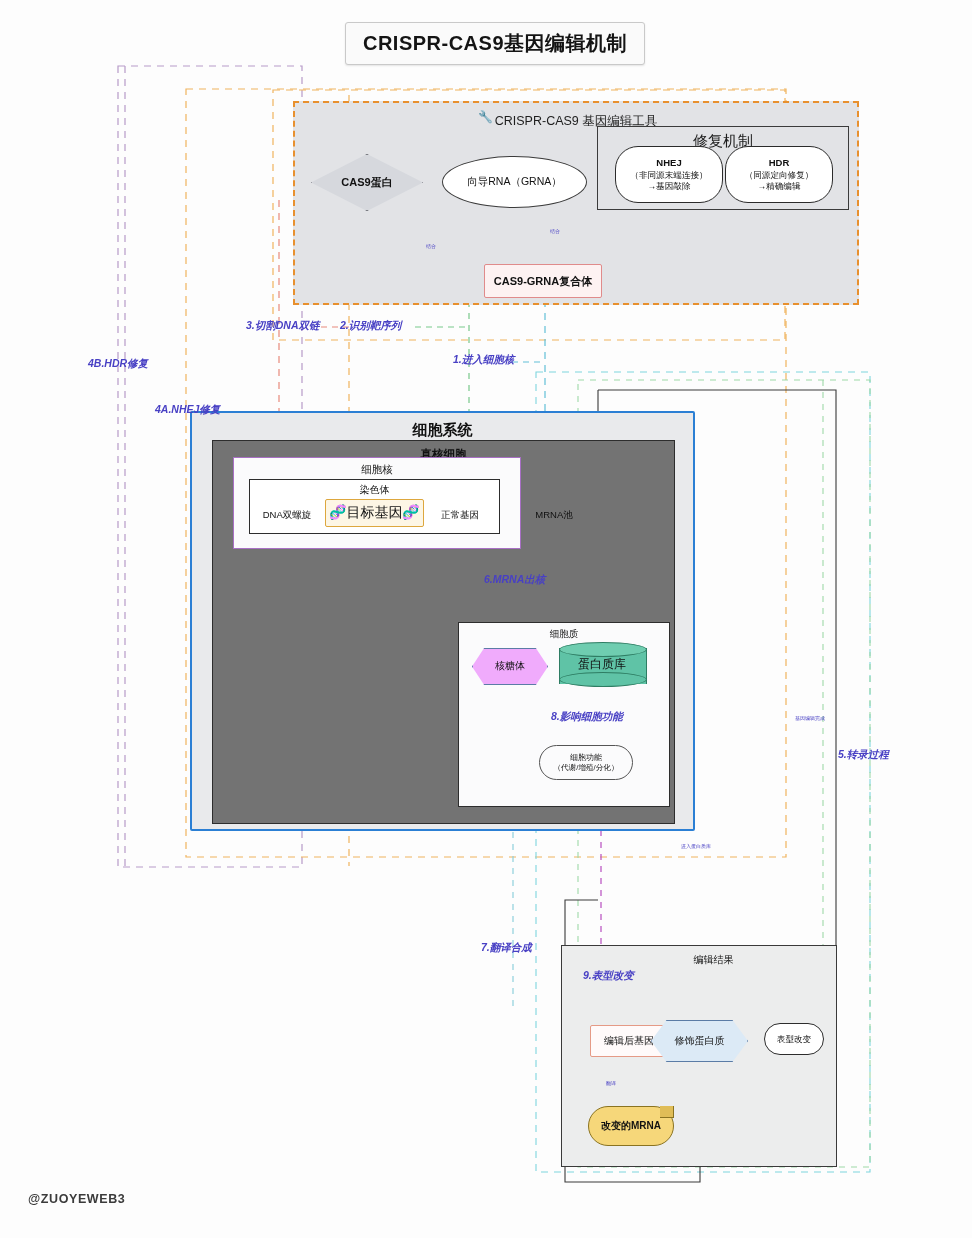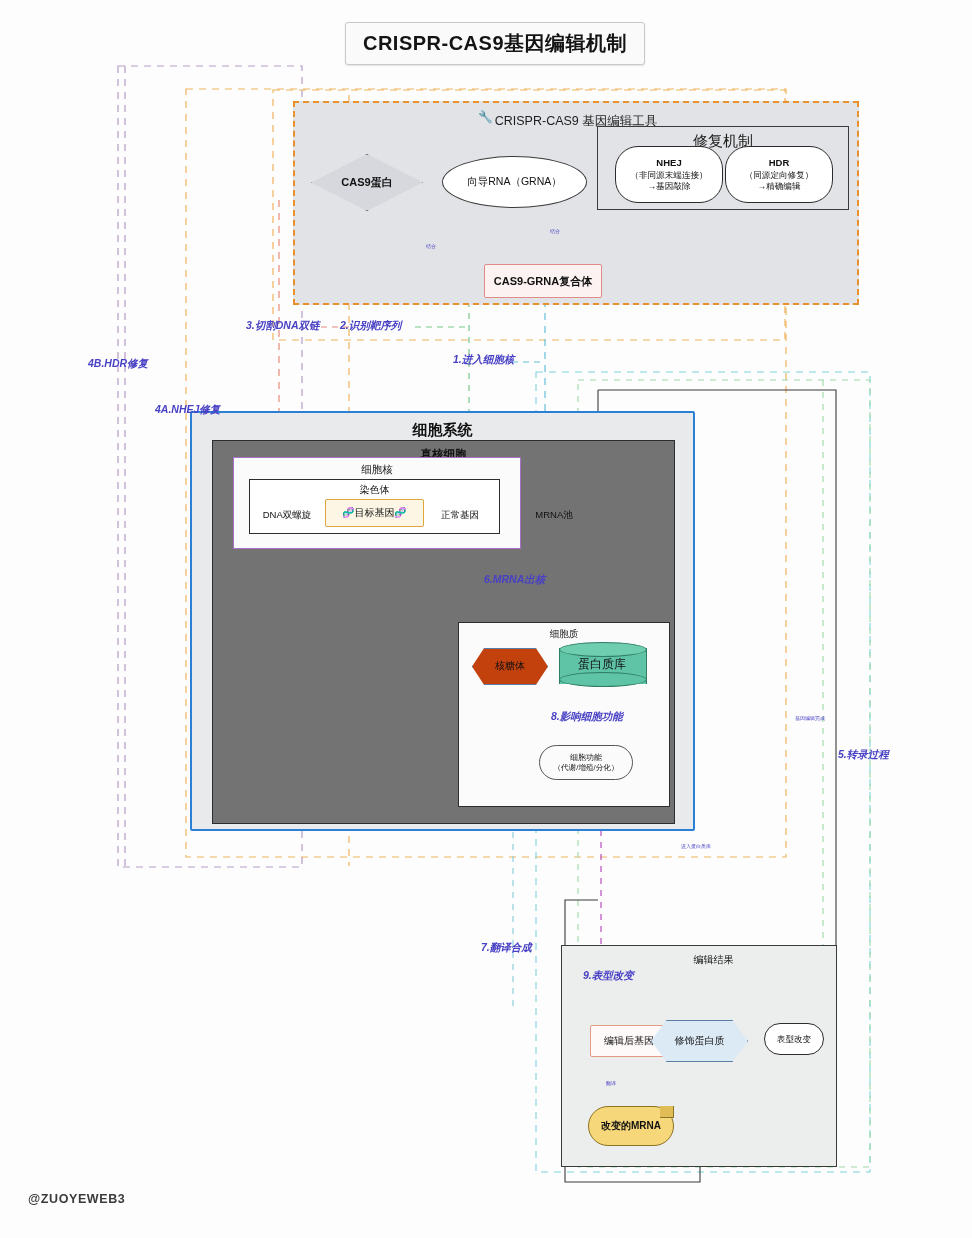--- a/index.html
+++ b/index.html
@@ -111,39 +111,39 @@
   }
   #chromo-title{top:3px;font-size:10px;color:#111;}
 
   #dna-helix{left:254px;top:507px;width:66px;height:16px;}
   #dna-helix span{font-size:9.5px;color:#111;}
 
   #target-gene{
     left:325px;top:499px;width:99px;height:28px;
     background:#fdf6e5;border:1.3px solid #dda73e;border-radius:2px;
   }
-  #target-gene span{font-size:10px;color:#111;}
+  #target-gene span{font-size:14px;color:#111;}
 
   #normal-gene{left:428px;top:507px;width:64px;height:16px;}
   #normal-gene span{font-size:9.5px;color:#111;}
 
   #mrna-pool{left:524px;top:507px;width:60px;height:16px;}
   #mrna-pool span{font-size:9.5px;color:#111;}
 
   #cytoplasm{
     left:458px;top:622px;width:212px;height:185px;
     background:#fbfbfc;border:1.2px solid #2d2d2d;
   }
   #cytoplasm-title{top:5px;font-size:9.5px;color:#111;}
 
   #ribosome{
     left:472px;top:649px;width:76px;height:35px;
   }
   #ribosome .hex{
-    width:100%;height:100%;background:#c2410c;border:1px solid #5b7ca6;
+    width:100%;height:100%;background:#f0abfc;border:1px solid #5b7ca6;
     clip-path:polygon(16% 0,84% 0,100% 50%,84% 100%,16% 100%,0 50%);
     display:flex;align-items:center;justify-content:center;
   }
   #ribosome span{font-size:10px;color:#111;}
 
   #protein-pool{
     left:559px;top:642px;width:86px;height:48px;
   }
   .cyl-body{
     position:absolute;left:0;top:6px;width:100%;height:36px;

